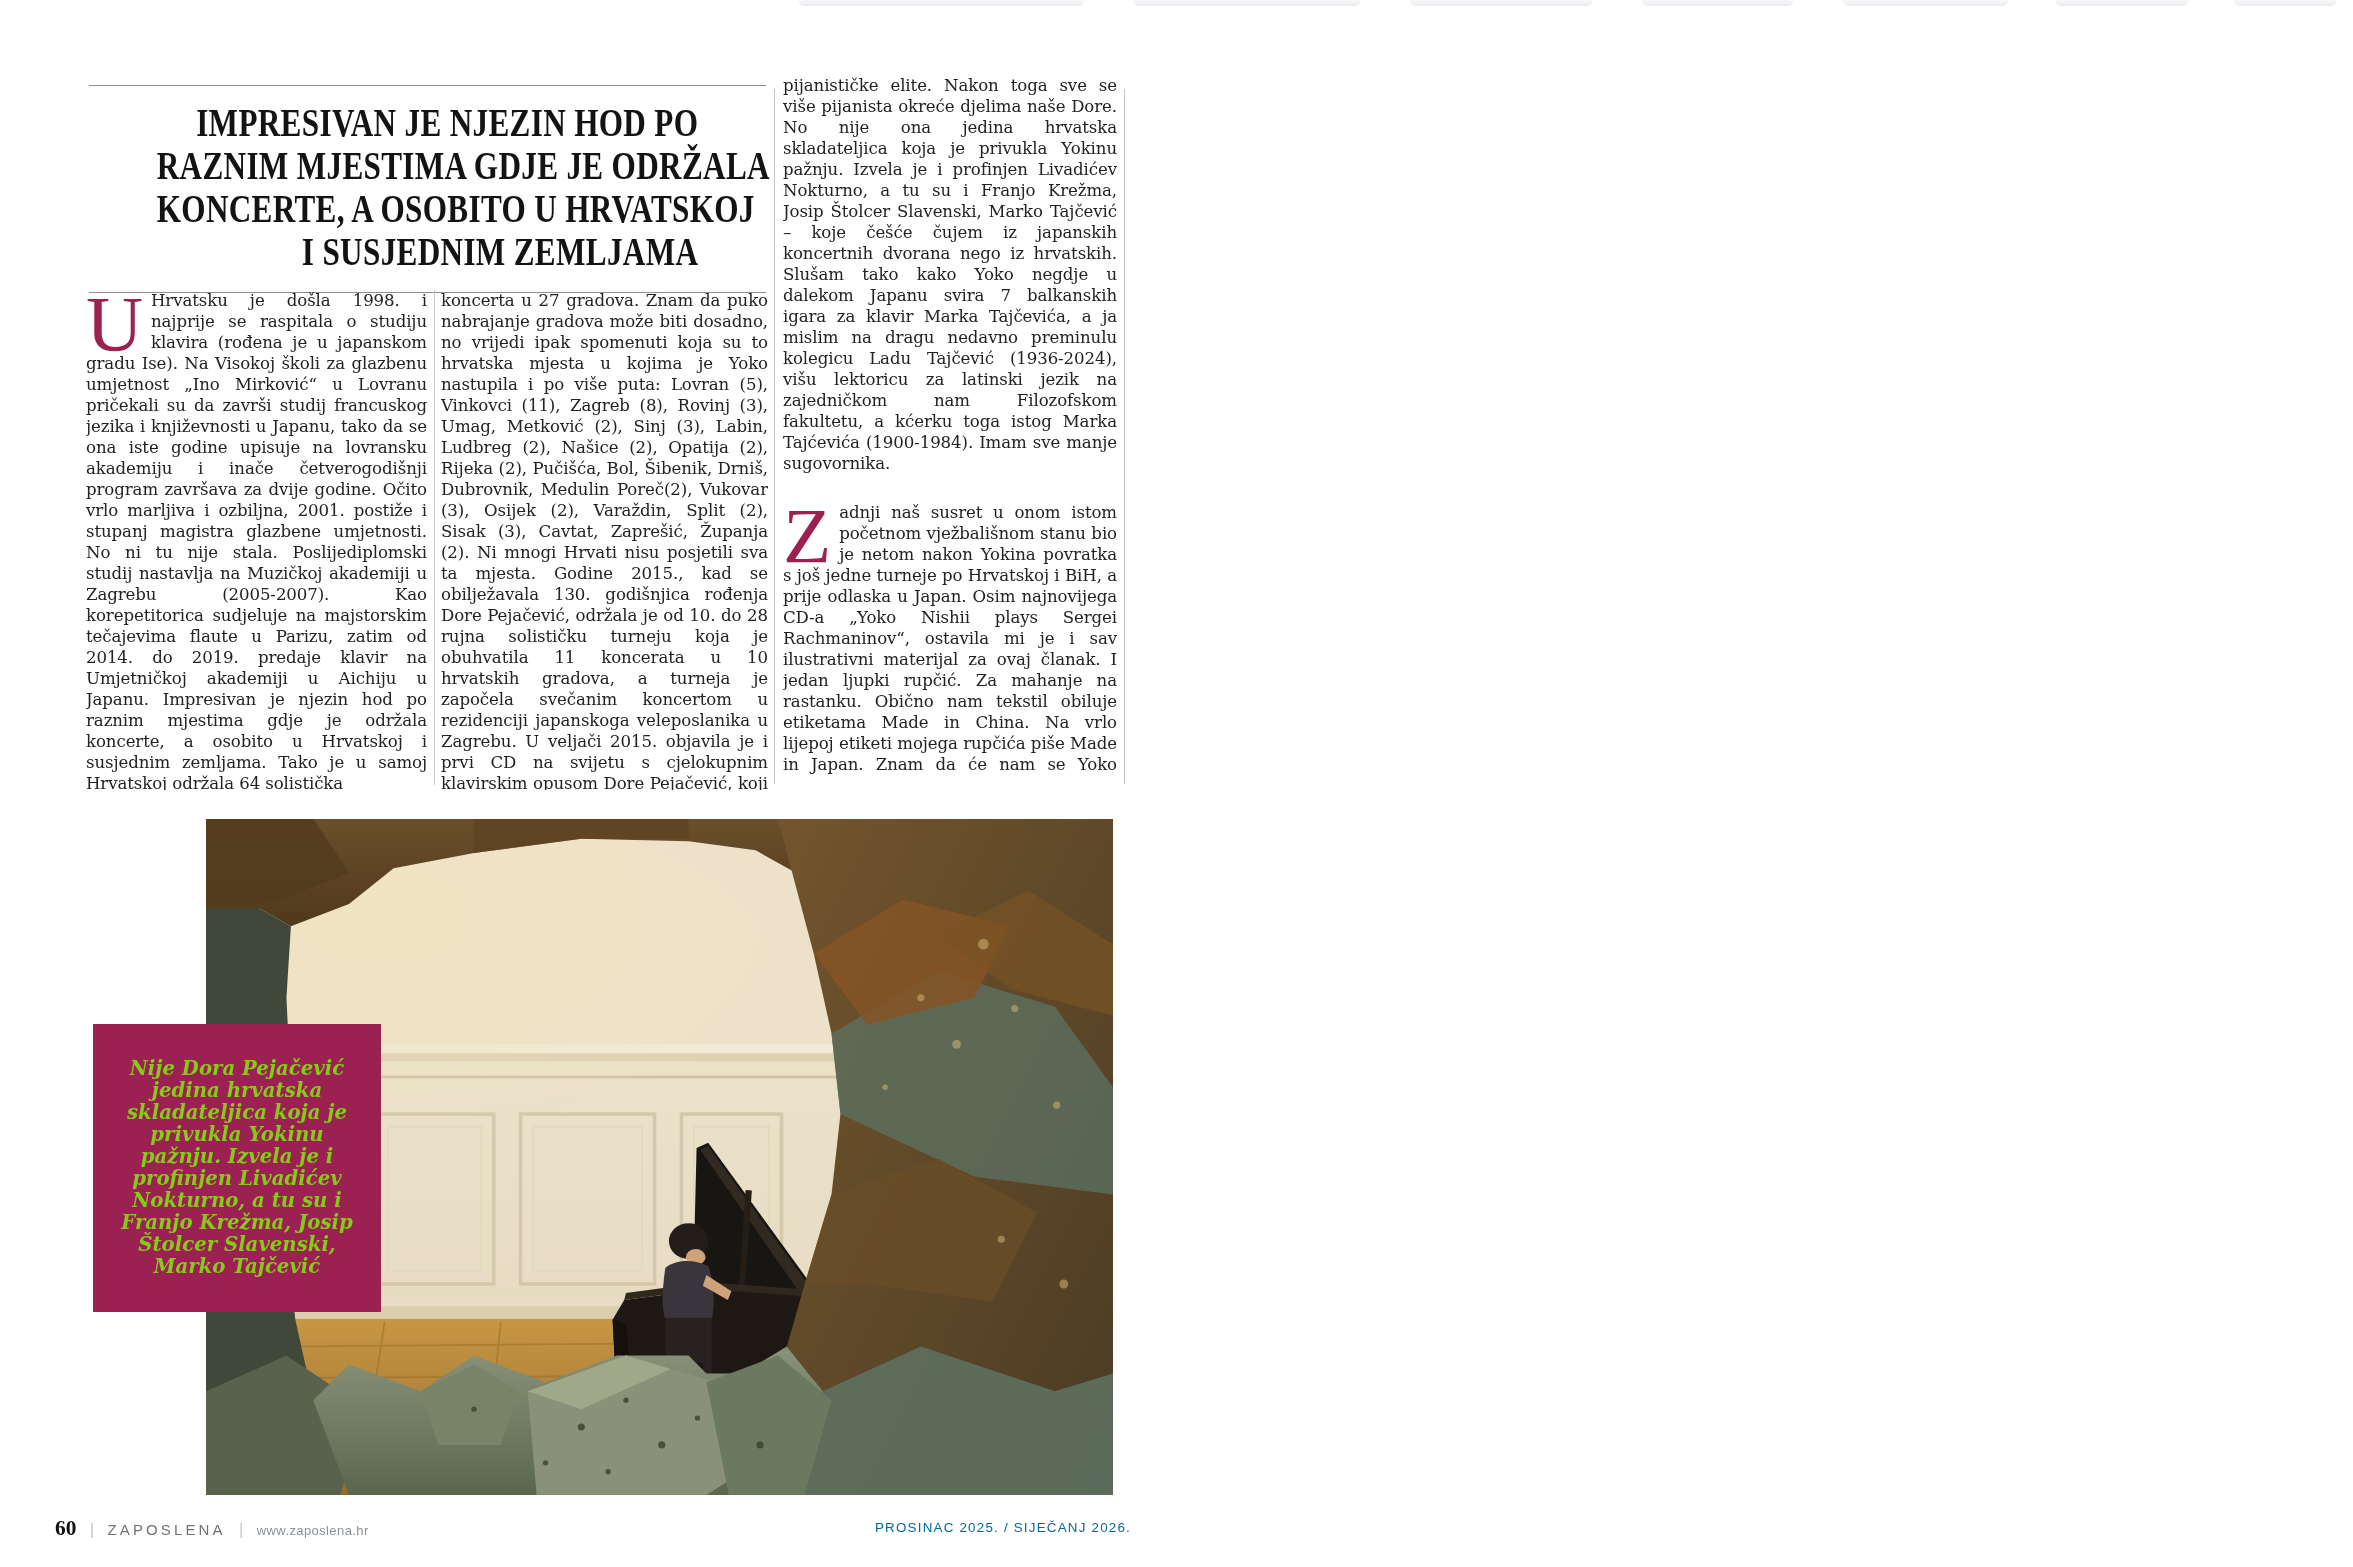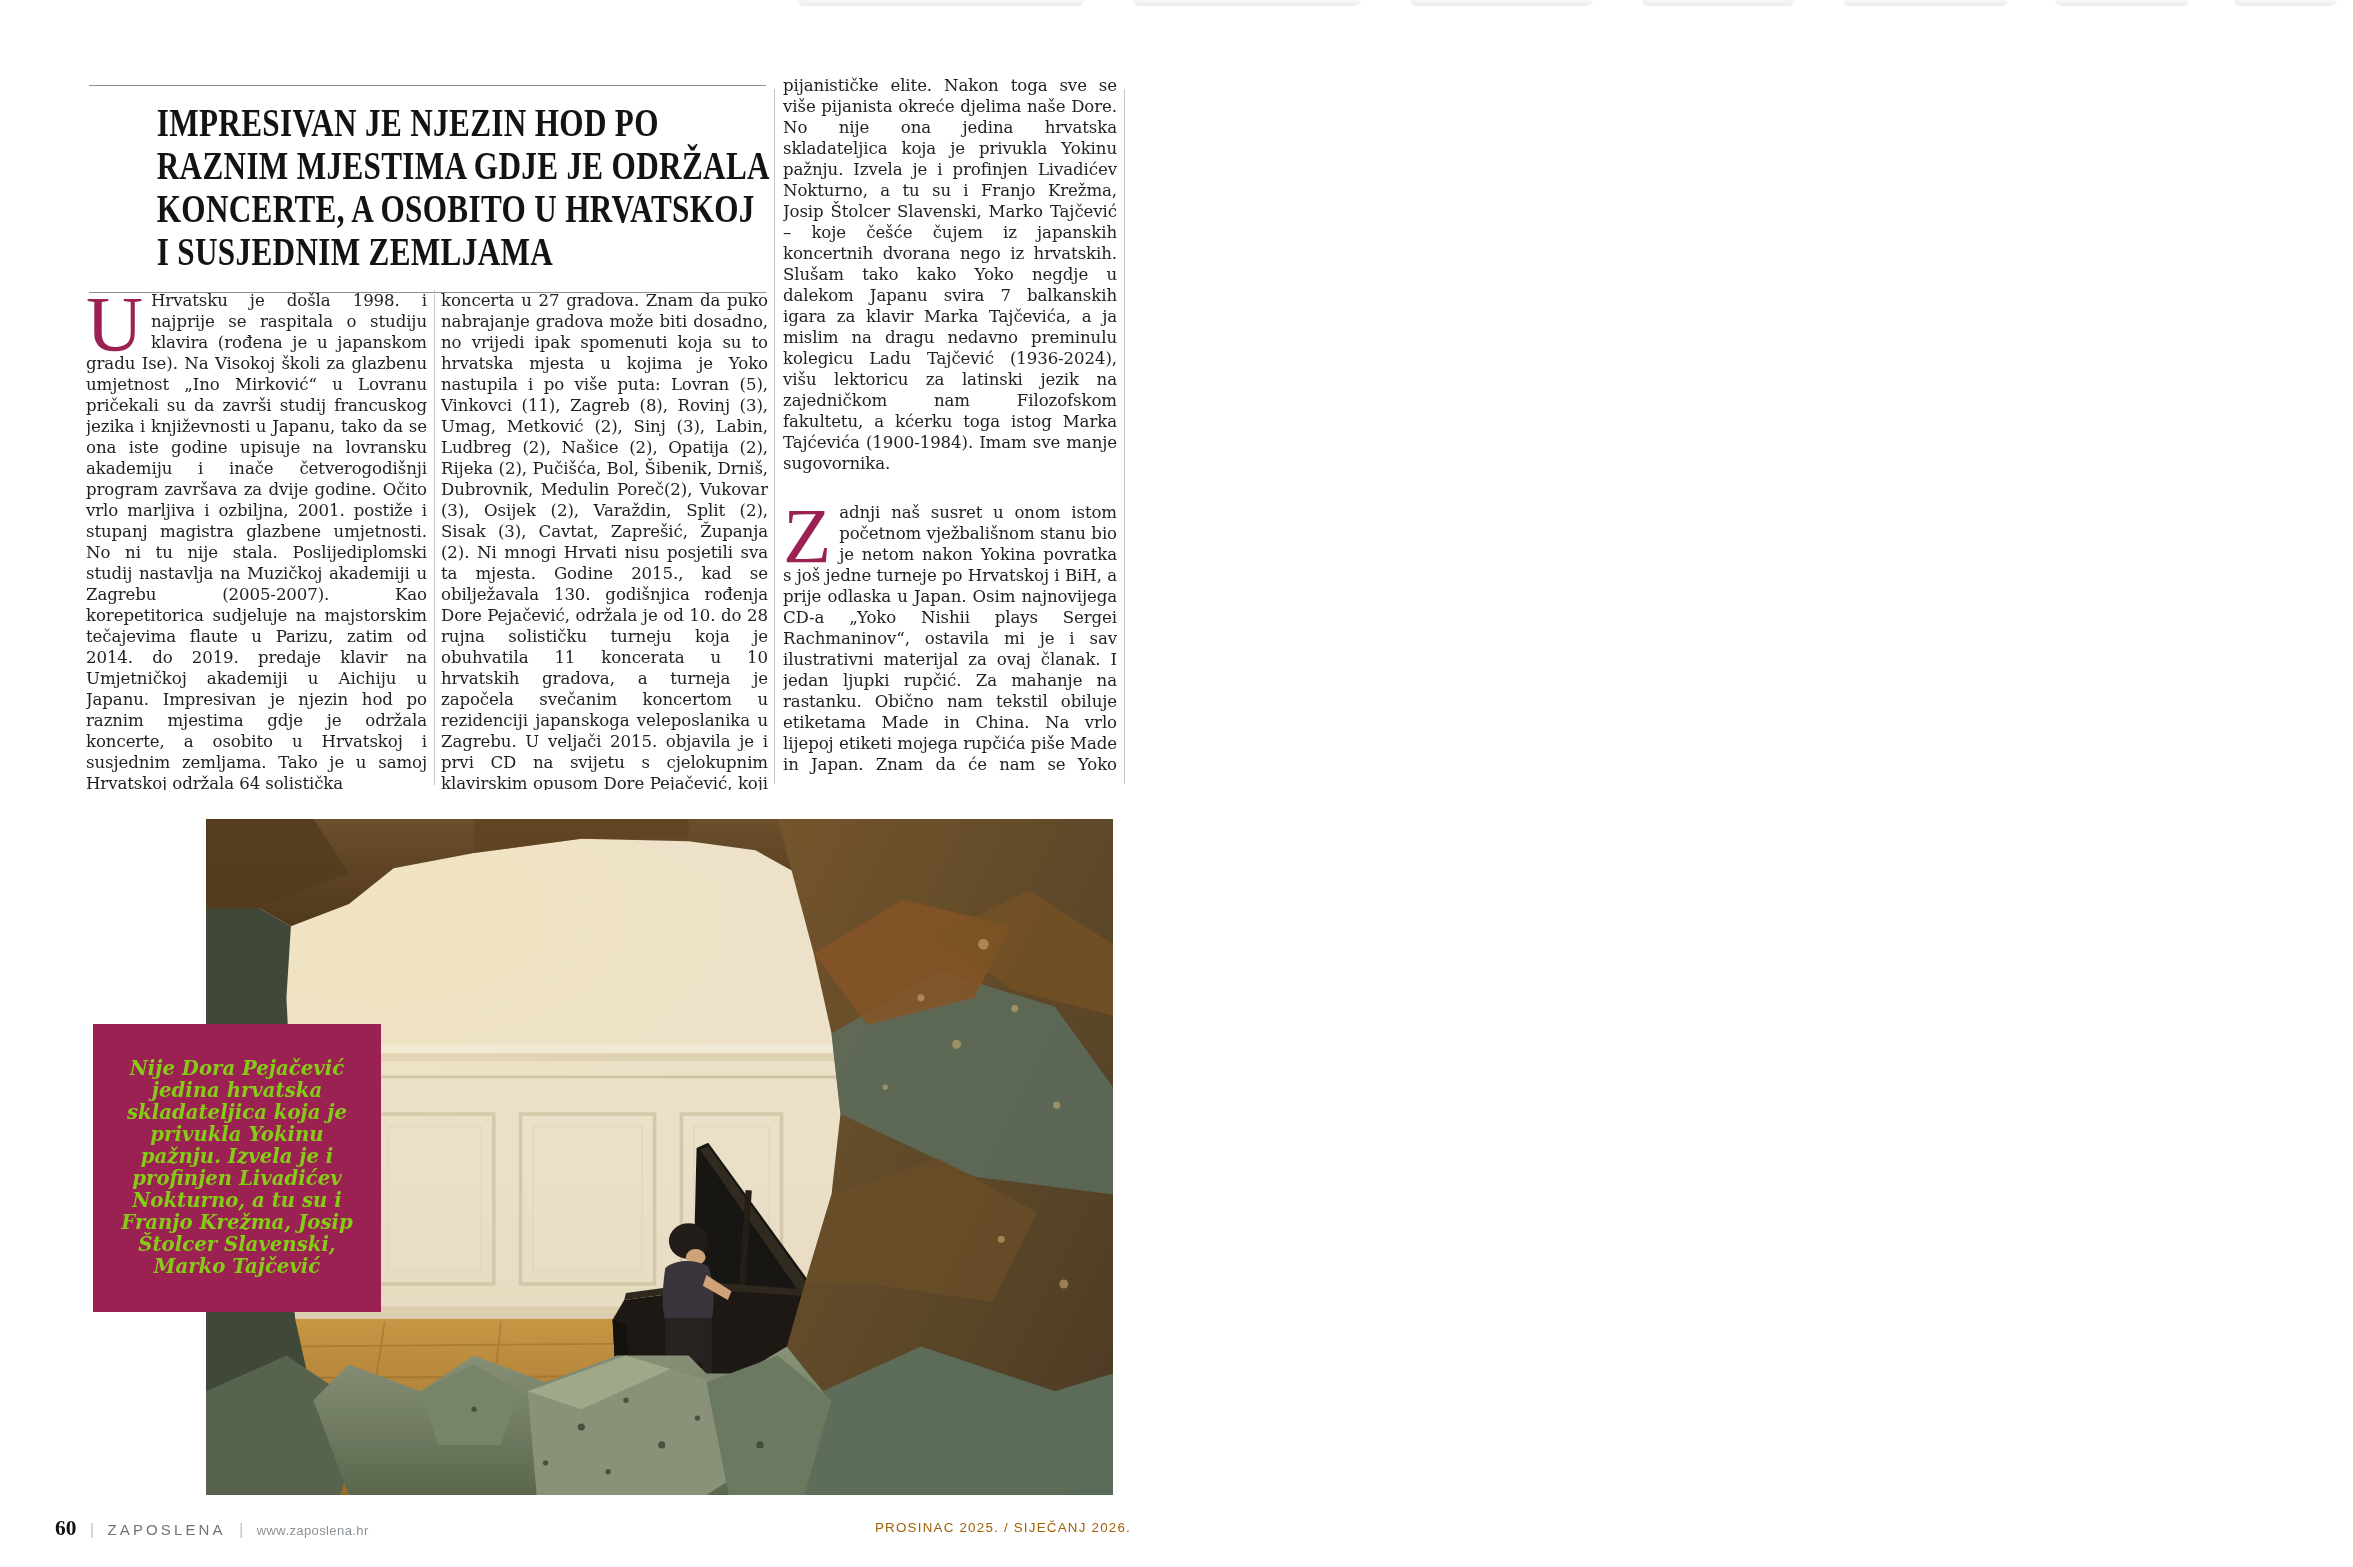--- a/index.html
+++ b/index.html
@@ -6,21 +6,21 @@
   .canvas{position:relative;width:2354px;height:1567px;background:#ffffff;overflow:hidden;
           font-family:"DejaVu Serif",serif;color:#1e1e1e;}
 
   
   .top-tab{position:absolute;top:0;height:6.3px;background:linear-gradient(#f7f8f9,#e9ebee);
            border-radius:0 0 8px 8px;}
 
   
   .headline{position:absolute;left:89px;top:85px;width:677px;
             border-top:1.8px solid #8f8f8f;border-bottom:1.8px solid #8f8f8f;
-            padding:15px 0 19px 0;text-align:left;}
+            padding:15px 0 19px 0;text-align:right;}
   .headline-line{font-family:"Liberation Serif",serif;font-weight:700;font-size:39px;
                  line-height:43px;color:#131313;letter-spacing:0.4px;
                  transform:scaleX(0.8);transform-origin:50% 50%;white-space:nowrap;}
 
   
   .col{position:absolute;text-align:justify;font-size:16.6px;line-height:21px;
        letter-spacing:-0.1px;color:#222;overflow:hidden;}
   .col p{margin:0;}
   .col1{left:86px;top:290px;width:341px;height:500px;}
   .col2{left:441px;top:290px;width:327px;height:500px;}
@@ -47,21 +47,21 @@
 
   
   .footer-left{position:absolute;left:55px;top:1516px;display:flex;align-items:baseline;
                gap:13.4px;font-family:"Liberation Sans",sans-serif;}
   .page-number{font-family:"Liberation Serif",serif;font-weight:700;font-size:21.4px;color:#101010;}
   .foot-sep{color:#c3c7cb;font-size:17px;font-weight:400;}
   .magazine-name{font-size:15px;letter-spacing:3.1px;color:#737373;}
   .magazine-site{font-size:13px;letter-spacing:0.4px;color:#8d9297;}
   .footer-right{position:absolute;left:804px;top:1520px;width:327px;text-align:right;
                 font-family:"Liberation Sans",sans-serif;font-size:13.4px;
-                letter-spacing:1.2px;color:#a16207;white-space:nowrap;}
+                letter-spacing:1.2px;color:#0369a1;white-space:nowrap;}
 </style>
 </head>
 <body>
 
 <div class="canvas">
 
   <div class="top-tab" style="left:798px;width:286px;"></div>
   <div class="top-tab" style="left:1133px;width:228px;"></div>
   <div class="top-tab" style="left:1410px;width:183px;"></div>
   <div class="top-tab" style="left:1642px;width:152px;"></div>

